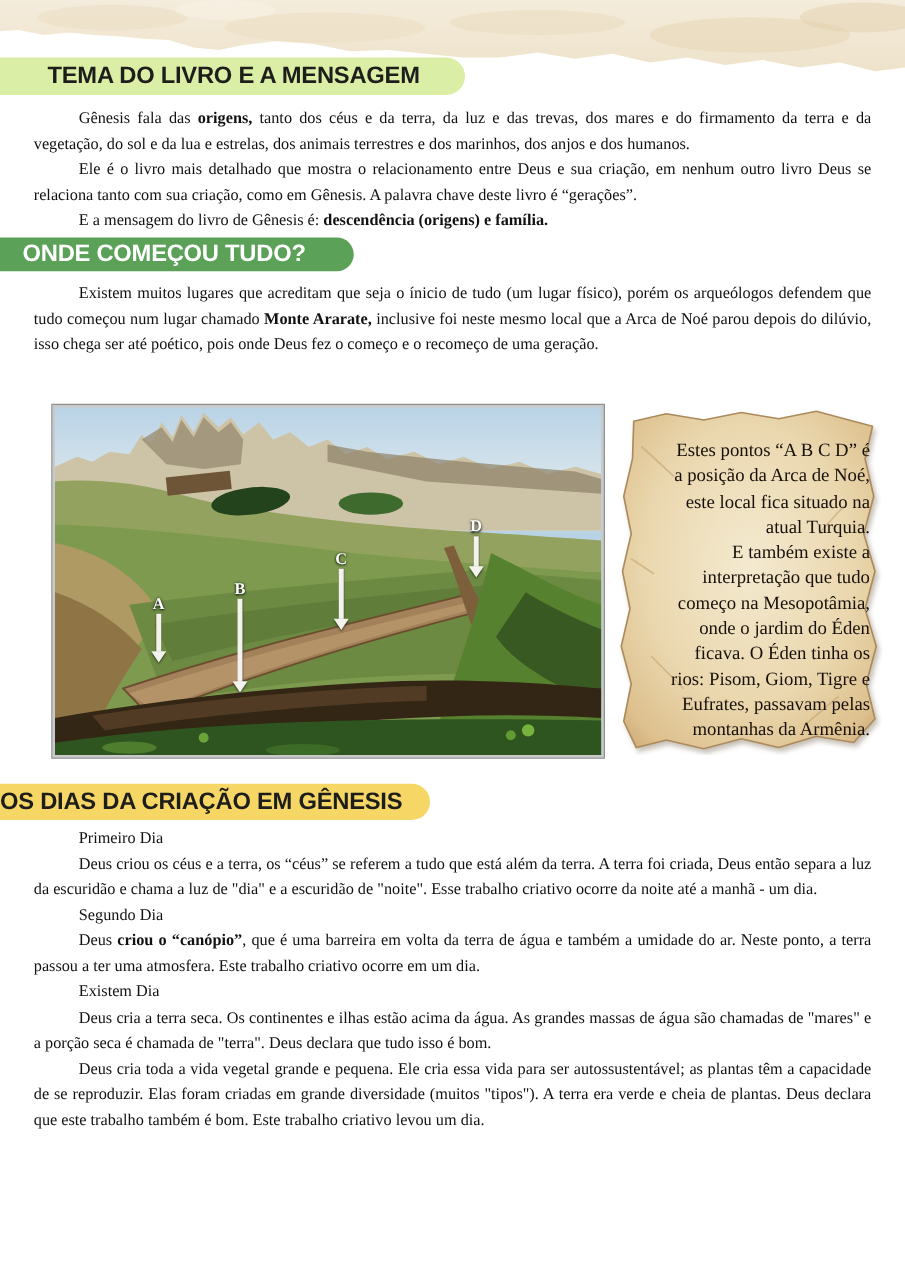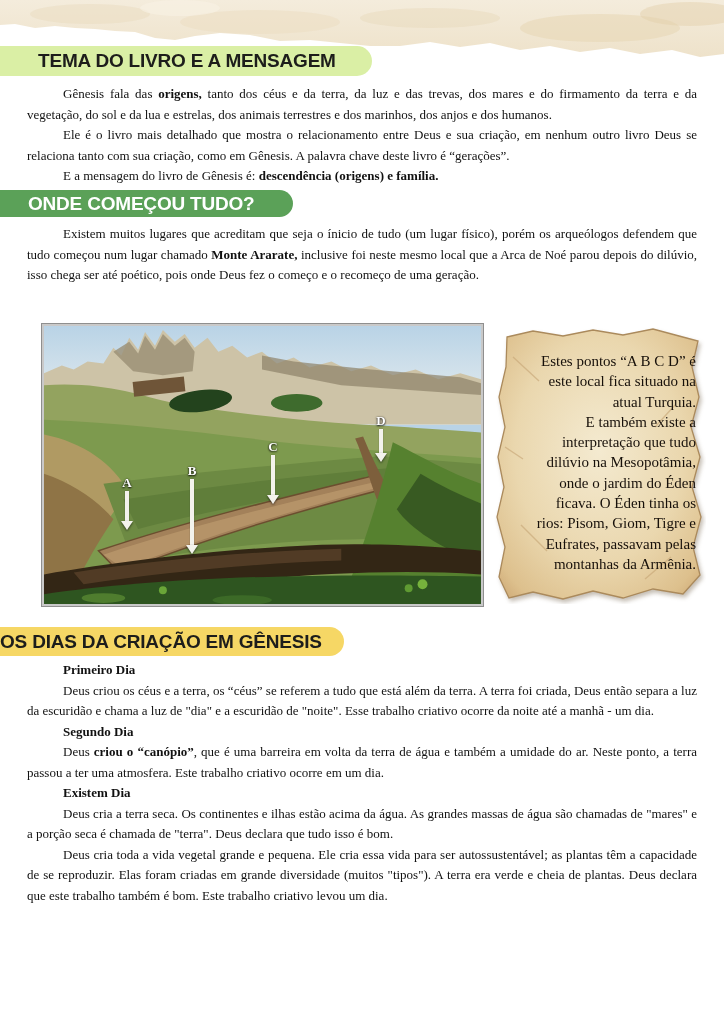--- a/index.html
+++ b/index.html
@@ -16,32 +16,32 @@
   
   .pill{
     position:absolute;left:0;
     display:flex;align-items:center;
     border-radius:0 15px 15px 0;
     font-family:"Liberation Sans", sans-serif;
     font-weight:bold;font-size:19px;letter-spacing:-0.2px;
     white-space:nowrap;
   }
   .pill-tema{top:46px;height:30px;width:334px;background:#daefa5;color:#1d1d1b;padding-left:38px;}
-  .pill-onde{top:190px;height:27px;width:265px;background:#5ba158;color:#ffffff;padding-left:28px;}
+  .pill-onde{top:190px;height:27px;width:265px;background:#5ba158;color:#ffffff;padding-left:18px;}
   .pill-dias{top:627px;height:29px;width:344px;background:#f6d765;color:#1d1d1b;}
   
   .bodytext{
     position:absolute;left:27px;width:670px;
     font-size:13px;line-height:20.5px;text-align:justify;
   }
   .bodytext p{margin:0;text-indent:36px;}
   .flow-tema{top:84px;}
   .flow-onde{top:224px;}
   .flow-dias{top:660px;}
-  .day-title{font-weight:bold;text-indent:0;}
+  .day-title{font-weight:normal;text-indent:0;}
   .day-gap{margin-top:26px;}
   .seg-bold{font-weight:bold;}
   
   .photo{
     position:absolute;left:42px;top:324px;width:441px;height:282px;
     border:2px solid #c9c9c9;outline:1px solid #8f8f8f;
     box-sizing:border-box;background:#b9d3e6;
   }
   .photo svg{display:block;}
   .arrow-marker{position:absolute;display:flex;flex-direction:column;align-items:center;width:18px;}
@@ -180,25 +180,26 @@
         </radialGradient>
       </defs>
       <path d="M14,10 L40,4 L70,9 L100,3 L130,8 L160,2 L186,9 L205,14
                L199,40 L206,70 L198,100 L207,130 L199,160 L208,190 L200,220 L207,248 L190,267
                L160,262 L130,271 L100,264 L70,272 L40,265 L16,271
                L6,250 L12,220 L4,190 L11,160 L5,130 L12,100 L6,70 L13,40 Z" fill="url(#parch)" stroke="#ab8a5c" stroke-width="1.3" filter="drop-shadow(2px 3px 2px rgba(90,70,40,0.35))"></path>
       <path d="M20,30 L46,54 M182,78 L162,100 M28,198 L54,224 M178,230 L152,252 M12,120 L30,132" stroke="#c7a878" stroke-width="1.4" fill="none" opacity="0.65"></path>
     </svg>
     <div class="parchment-text">
         <div>Estes pontos “A B C D” é</div>
+        <div>a posição da Arca de Noé,</div>
         <div>este local fica situado na</div>
         <div>atual Turquia.</div>
         <div>E também existe a</div>
         <div>interpretação que tudo</div>
-        <div>dilúvio na Mesopotâmia,</div>
+        <div>começo na Mesopotâmia,</div>
         <div>onde o jardim do Éden</div>
         <div>ficava. O Éden tinha os</div>
         <div>rios: Pisom, Giom, Tigre e</div>
         <div>Eufrates, passavam pelas</div>
         <div>montanhas da Armênia.</div>
       </div>
   </div>
 
   <div class="pill pill-dias">
     <span>OS DIAS DA CRIAÇÃO EM GÊNESIS</span>

